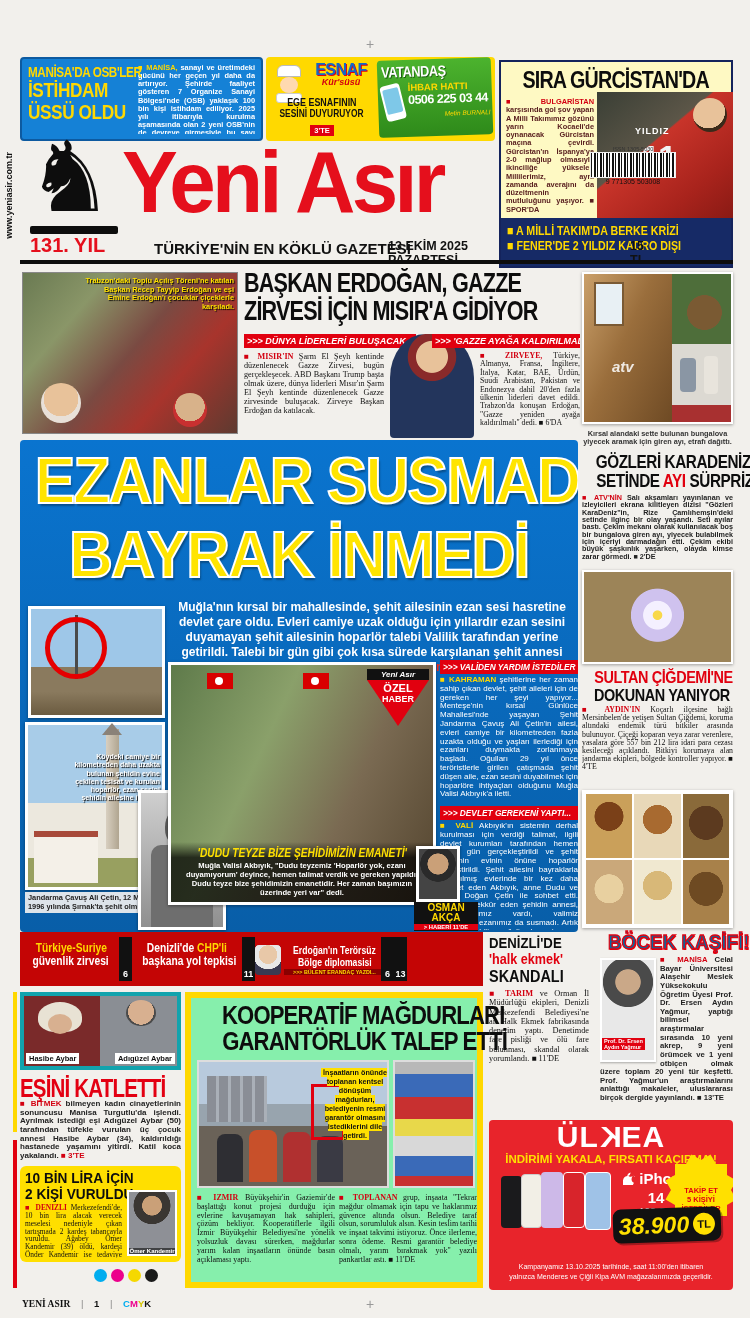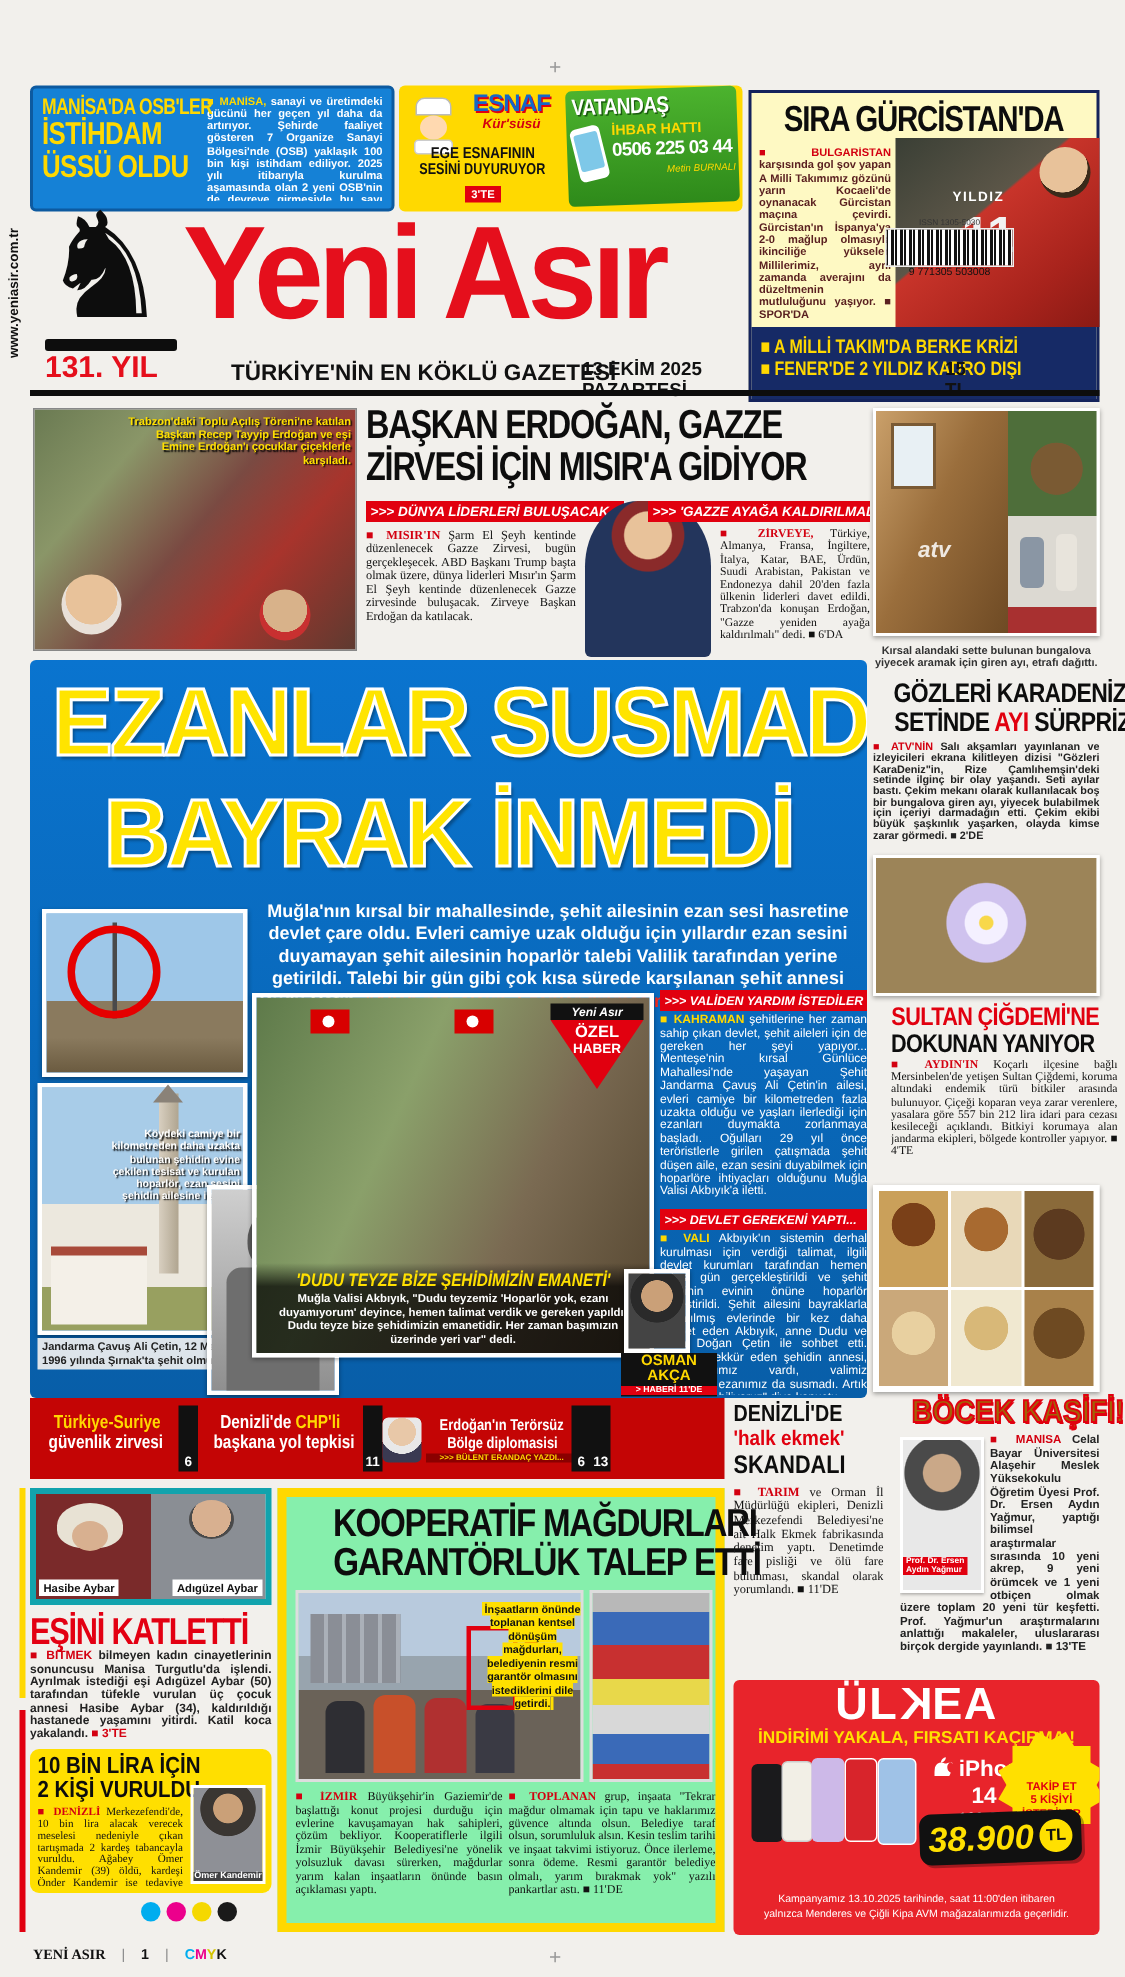--- a/index.html
+++ b/index.html
@@ -204,21 +204,21 @@
     <div class="cc" style="top:199px;font-size:18px;color:#0d0d0d;letter-spacing:-.5px"><span class="xc" style="transform:scaleX(.85)"><span>SETİNDE </span><span style="color:#e1000f">AYI</span><span> SÜRPRİZİ</span></span></div>
     <div class="abs just" style="left:0;top:222px;width:151px;height:74px;font-size:7.2px;line-height:1.02;font-weight:bold;color:#222;overflow:hidden">
       <span class="lead">■ ATV'NİN</span><span> Salı akşamları yayınlanan ve izleyicileri ekrana kilitleyen dizisi "Gözleri KaraDeniz"in, Rize Çamlıhemşin'deki setinde ilginç bir olay yaşandı. Seti ayılar bastı. Çekim mekanı olarak kullanılacak boş bir bungalova giren ayı, yiyecek bulabilmek için içeriyi darmadağın etti. Çekim ekibi büyük şaşkınlık yaşarken, olayda kimse zarar görmedi. ■ 2'DE</span>
     </div>
   </div>
 
   <div class="abs" style="left:582px;top:570px;width:151px;height:358px">
     <div class="abs" style="left:0;top:0;width:151px;height:94px;border:2px solid #fff;box-shadow:0 1px 3px rgba(0,0,0,.35);background:radial-gradient(circle at 50% 48%,#f8d84a 0 5%,#f4f0ff 6% 16%,#cfc2ee 17% 30%,#9c8458 31%),repeating-linear-gradient(70deg,#9c8458 0 6px,#8a7448 6px 9px)"></div>
     <div class="cc" style="top:98px;font-size:17px;color:#e1000f;letter-spacing:-.5px"><span class="xc" style="transform:scaleX(.85)">SULTAN ÇİĞDEMİ'NE</span></div>
     <div class="cc" style="top:116px;font-size:17px;color:#0d0d0d;letter-spacing:-.5px"><span class="xc" style="transform:scaleX(.85)">DOKUNAN YANIYOR</span></div>
-    <div class="abs just serif" style="left:12px;top:136px;width:151px;height:80px;font-size:7.8px;line-height:1.05;color:#111;overflow:hidden">
+    <div class="abs just serif" style="left:0;top:136px;width:151px;height:80px;font-size:7.8px;line-height:1.05;color:#111;overflow:hidden">
       <span class="lead">■ AYDIN'IN</span><span> Koçarlı ilçesine bağlı Mersinbelen'de yetişen Sultan Çiğdemi, koruma altındaki endemik türü bitkiler arasında bulunuyor. Çiçeği koparan veya zarar verenlere, yasalara göre 557 bin 212 lira idari para cezası kesileceği açıklandı. Bitkiyi korumaya alan jandarma ekipleri, bölgede kontroller yapıyor. ■ 4'TE</span>
     </div>
     <div class="abs" style="left:0;top:220px;width:151px;height:138px;border:2px solid #fff;box-shadow:0 1px 3px rgba(0,0,0,.35);background:#fff;display:grid;grid-template-columns:1fr 1fr 1fr;grid-template-rows:1fr 1fr;gap:2px;padding:2px">
       <div style="background:radial-gradient(circle at 50% 35%,#7a4018 0 30%,#caa05a 31%)"></div>
       <div style="background:radial-gradient(circle at 50% 40%,#a86a30 0 32%,#e8d8b8 33%)"></div>
       <div style="background:radial-gradient(circle at 50% 45%,#5c3a1f 0 40%,#8a6a3a 41%)"></div>
       <div style="background:radial-gradient(circle at 50% 45%,#e8d0a0 0 34%,#caa87a 35%)"></div>
       <div style="background:radial-gradient(circle at 50% 40%,#d8b878 0 32%,#f0e8d0 33%)"></div>
       <div style="background:radial-gradient(circle at 50% 45%,#6e4a22 0 40%,#a8814a 41%)"></div>
     </div>
@@ -305,21 +305,21 @@
       <span class="x" style="font-size:15.5px;color:#0d0d0d;transform:scaleX(.85)">DENİZLİ'DE</span><br>
       <span class="x" style="font-size:14px;color:#e1000f;transform:scaleX(.9)">'halk ekmek'</span><br>
       <span class="x" style="font-size:17px;color:#0d0d0d;transform:scaleX(.85)">SKANDALI</span>
     </div>
     <div class="just serif" style="margin-top:4px;width:100px;height:124px;font-size:8.3px;line-height:1.12;color:#111;overflow:hidden">
       <span class="lead">■ TARIM</span><span> ve Orman İl Müdürlüğü ekipleri, Denizli Merkezefendi Belediyesi'ne ait Halk Ekmek fabrikasında denetim yaptı. Denetimde fare pisliği ve ölü fare bulunması, skandal olarak yorumlandı. ■ 11'DE</span>
     </div>
   </div>
 
   <div class="abs" style="left:600px;top:930px;width:133px;height:186px">
-    <div class="cc" style="top:0;font-size:21px;color:#a16207;-webkit-text-stroke:1.3px #e1000f;text-shadow:1px 1px 0 #e1000f"><span class="xc" style="transform:scaleX(.9);font-weight:900">BÖCEK KAŞİFİ!</span></div>
+    <div class="cc" style="top:0;font-size:21px;color:#0369a1;-webkit-text-stroke:1.3px #e1000f;text-shadow:1px 1px 0 #e1000f"><span class="xc" style="transform:scaleX(.9);font-weight:900">BÖCEK KAŞİFİ!</span></div>
     <div class="abs" style="left:0;top:26px;width:133px;height:158px;overflow:hidden">
       <div style="float:left;width:56px;height:104px;margin:2px 4px 2px 0;border:2px solid #fff;box-shadow:0 1px 2px rgba(0,0,0,.3);background:radial-gradient(circle at 50% 22%,#caa888 0 15%,#4a4a4a 16% 30%,#e8e8e8 31%);position:relative">
         <span style="position:absolute;left:0;bottom:10px;background:#e1000f;color:#fff;font-size:5.6px;font-weight:bold;padding:0 2px"><span>Prof. Dr. Ersen</span><br><span>Aydın Yağmur</span></span>
       </div>
       <div class="just" style="font-size:7.7px;line-height:1.12;font-weight:bold;color:#222">
         <span class="lead">■ MANİSA</span><span> Celal Bayar Üniversitesi Alaşehir Meslek Yüksekokulu Öğretim Üyesi Prof. Dr. Ersen Aydın Yağmur, yaptığı bilimsel araştırmalar sırasında 10 yeni akrep, 9 yeni örümcek ve 1 yeni otbiçen olmak üzere toplam 20 yeni tür keşfetti. Prof. Yağmur'un araştırmalarını anlattığı makaleler, uluslararası birçok dergide yayınlandı. ■ 13'TE</span>
       </div>
     </div>
   </div>
 

